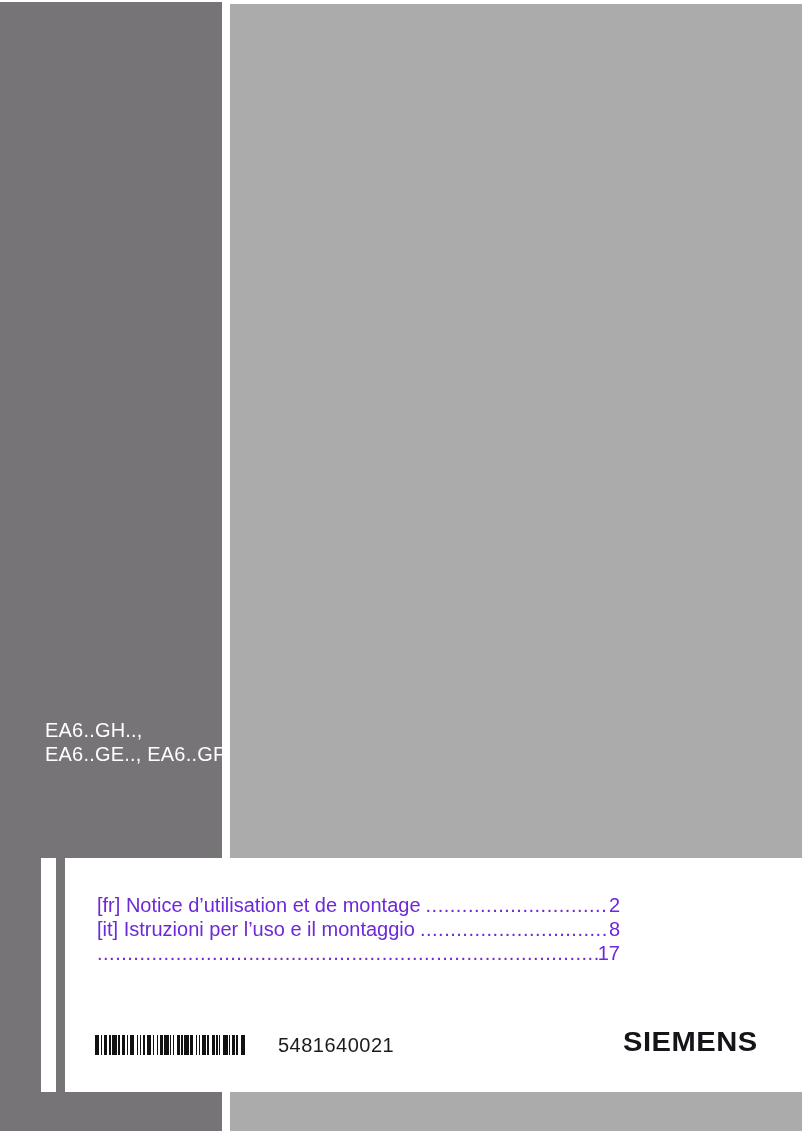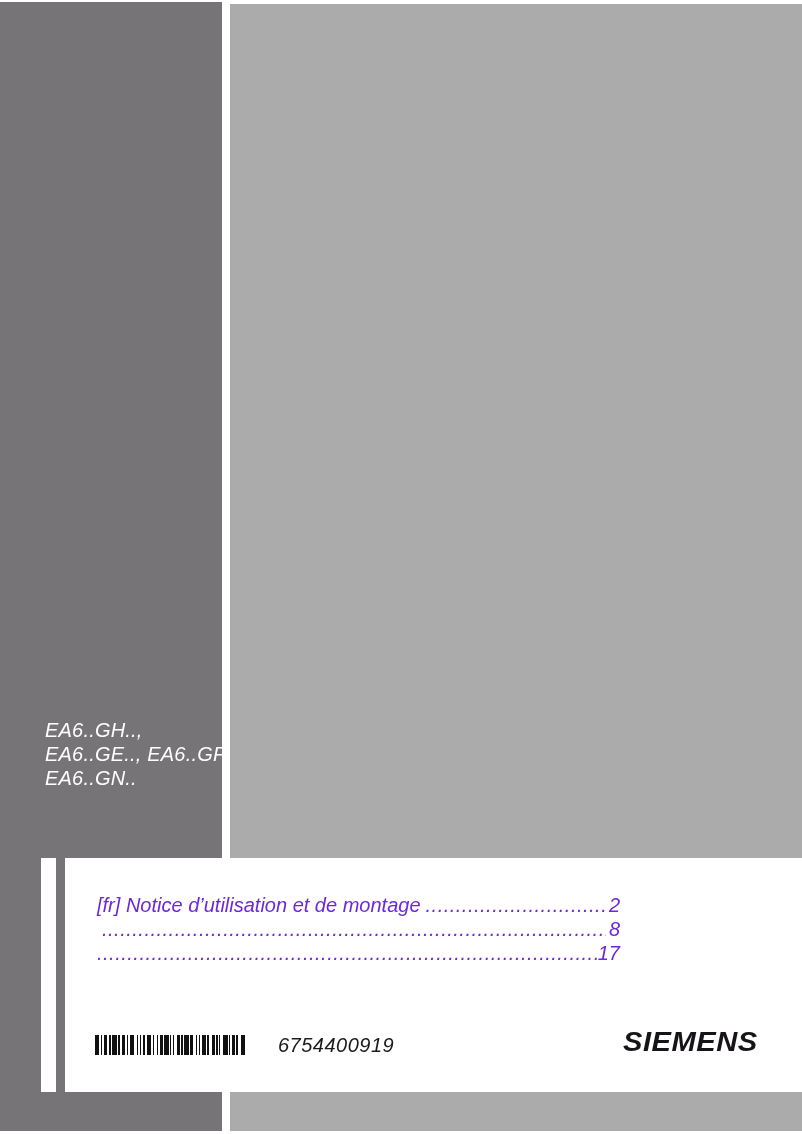--- a/index.html
+++ b/index.html
@@ -5,21 +5,20 @@
   html, body { margin: 0; padding: 0; background: #e8e8e8; }
   * { box-sizing: border-box; }
   .page {
     position: relative;
     width: 802px;
     height: 1134px;
     background: #ffffff;
     overflow: hidden;
     font-family: "Liberation Sans", "DejaVu Sans", sans-serif;
     margin: 0 auto;
-    font-style: italic;
   }
   
   .panel-left {
     position: absolute;
     left: 0; top: 2px;
     width: 222px; height: 856px;
     background: #767476;
   }
   .panel-right {
     position: absolute;
@@ -121,35 +120,35 @@
 </style>
 </head>
 <body>
 
 <div class="page">
 
   <div class="panel-left">
     <div class="model-numbers">
       <div>EA6..GH..,</div>
       <div>EA6..GE.., EA6..GF..,</div>
-      <div>EA6..GN..</div>
     </div>
   </div>
   <div class="panel-right"></div>
 
   <div class="spine-bar"></div>
   <div class="accent-bar"></div>
 
   <div class="toc">
     <div class="toc-entry">
       <span class="toc-label">[fr] Notice d’utilisation et de montage</span>
       <span class="toc-leader">............................................................................................................</span>
       <span class="toc-page">2</span>
     </div>
     <div class="toc-entry">
+      <span class="toc-label">[it] Istruzioni per l’uso e il montaggio</span>
       <span class="toc-leader">............................................................................................................</span>
       <span class="toc-page">8</span>
     </div>
     <div class="toc-entry">
       <span class="toc-leader" style="margin:0;">............................................................................................................</span>
       <span class="toc-page">17</span>
     </div>
   </div>
 
   <div class="barcode">
@@ -216,20 +215,20 @@
       <div class="bc-bar" style="flex-grow: 3;"></div>
       <div class="bc-gap" style="flex-grow: 1;"></div>
       <div class="bc-bar" style="flex-grow: 1;"></div>
       <div class="bc-gap" style="flex-grow: 1;"></div>
       <div class="bc-bar" style="flex-grow: 2;"></div>
       <div class="bc-gap" style="flex-grow: 1;"></div>
       <div class="bc-bar" style="flex-grow: 1;"></div>
       <div class="bc-gap" style="flex-grow: 2;"></div>
       <div class="bc-bar" style="flex-grow: 3;"></div>
     </div>
-  <div class="order-number">6754400919</div>
+  <div class="order-number">5481640021</div>
 
   <div class="brand-logo">SIEMENS</div>
 
   <div class="footer-left-bar"></div>
   <div class="footer-right-bar"></div>
 
 </div>
 
 </body></html>

